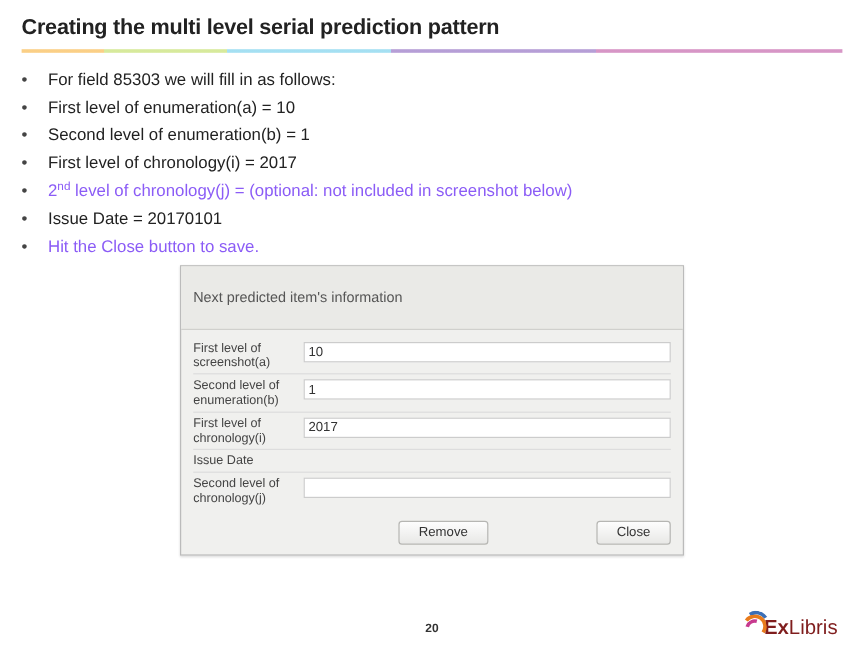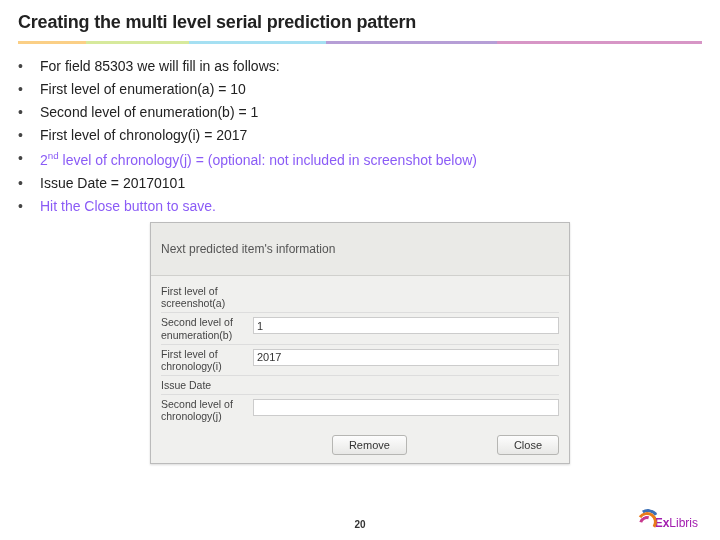--- a/index.html
+++ b/index.html
@@ -47,21 +47,21 @@
   }
 
   .pagenum { position: absolute; bottom: 10px; left: 0; width: 100%; text-align: center; font-size: 10px; font-weight: bold; color: #333; }
 
   .logo { position: absolute; right: 22px; bottom: 6px; display: flex; align-items: center; font-family: Arial, sans-serif; }
   .logo-arcs { position: relative; width: 30px; height: 22px; margin-right: -2px; }
   .arc { position: absolute; border-radius: 50%; border: 3px solid transparent; }
   .arc.a1 { width: 20px; height: 20px; right: 0; top: 0; border-top-color: #e87b1c; border-right-color: #e87b1c; transform: rotate(-10deg); }
   .arc.a2 { width: 22px; height: 22px; right: -2px; top: -3px; border-top-color: #3b6fb6; transform: rotate(12deg); }
   .arc.a3 { width: 16px; height: 16px; right: 2px; top: 4px; border-top-color: #c73a8f; transform: rotate(-30deg); }
-  .logo-text { font-size: 12px; color: #a21caf; }
+  .logo-text { font-size: 17px; color: #7f1d1d; }
   .logo-text b { font-weight: bold; }
 </style>
 </head>
 <body>
 
 <div class="slide">
   <div class="title">Creating the multi level serial prediction pattern</div>
   <div class="rule"></div>
 
   <ul class="bullets">
@@ -93,20 +93,21 @@
         <span class="dot">•</span>
         <span class="txt">Hit the Close button to save.</span>
       </li>
     </ul>
 
   <div class="panel-wrap">
     <div class="panel-header">Next predicted item's information</div>
     <div class="panel-body">
         <div class="frow">
           <div class="flabel">First level of screenshot(a)</div>
+          <div class="fval">10</div>
         </div>
         <div class="frow">
           <div class="flabel">Second level of enumeration(b)</div>
           <div class="fval">1</div>
         </div>
         <div class="frow">
           <div class="flabel">First level of chronology(i)</div>
           <div class="fval">2017</div>
         </div>
         <div class="frow">

